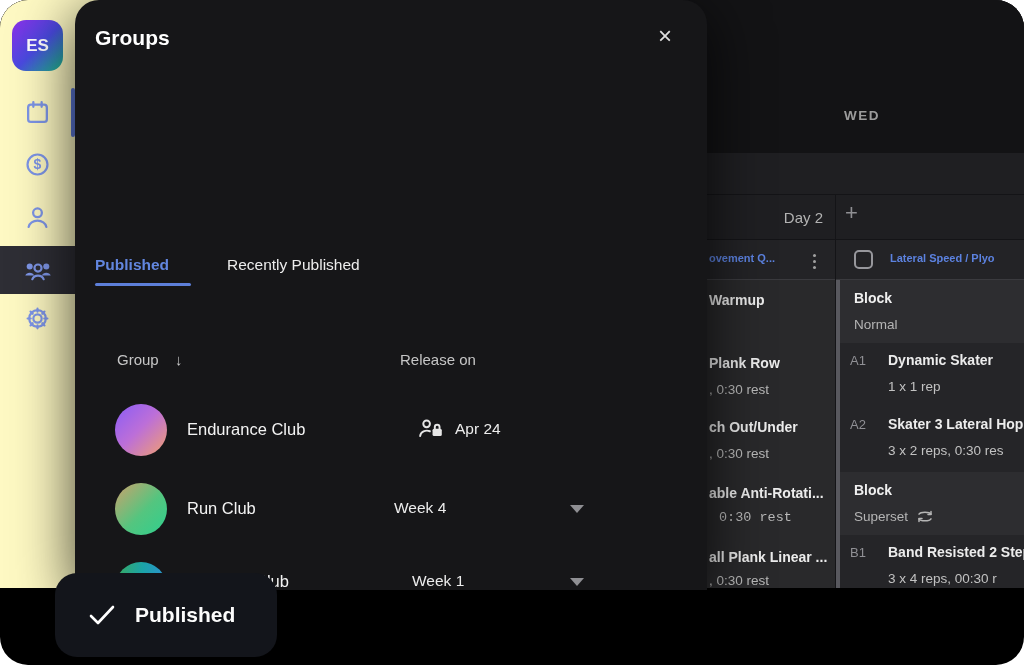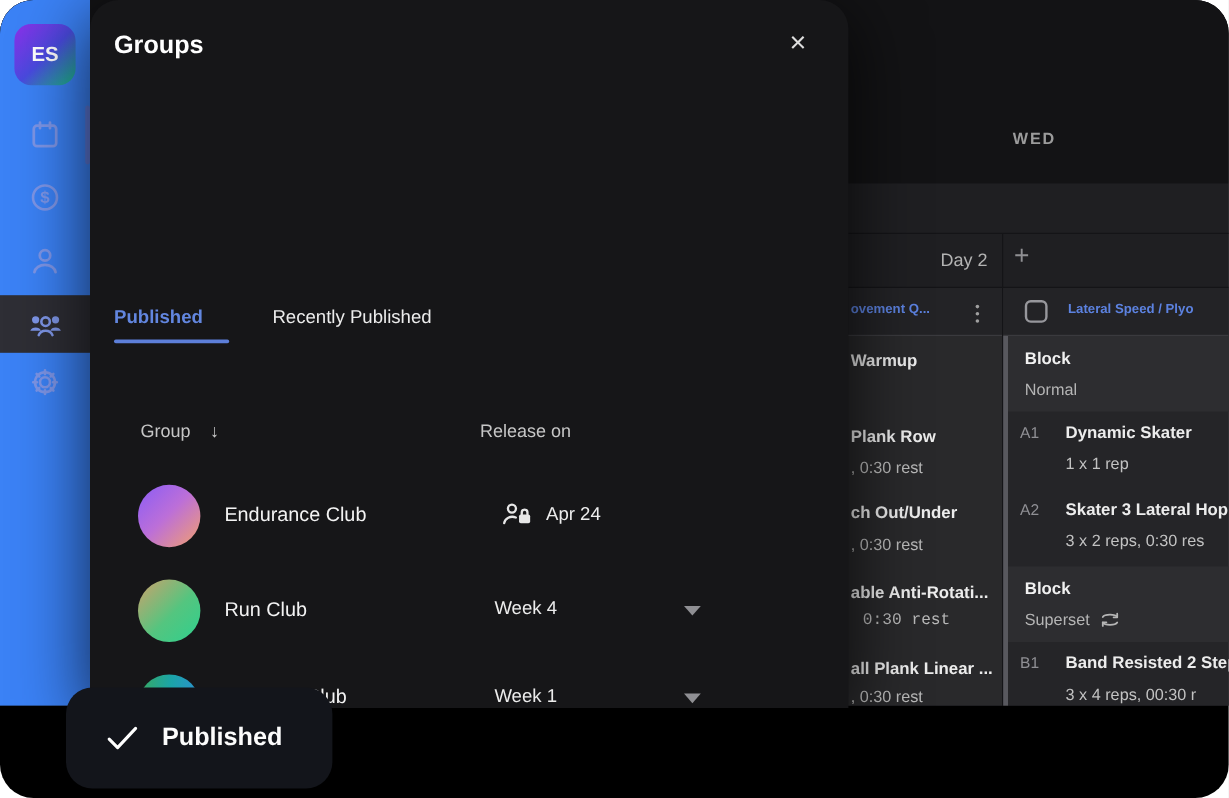--- a/index.html
+++ b/index.html
@@ -30,21 +30,21 @@
   .card-right .card-title{left:54px;}
   .accent{position:absolute;left:0;top:40px;width:4px;height:308px;background:#58585e;}
   .blockbg{position:absolute;left:4px;width:184px;height:63px;background:#2d2d30;}
   .blk-label{position:absolute;left:18px;font-size:14px;font-weight:700;color:#f0f0f0;}
   .blk-type{position:absolute;left:18px;font-size:13.5px;color:#b5b5b5;display:flex;align-items:center;gap:8px;}
   .extag{position:absolute;left:14px;font-size:13px;color:#909095;}
   .card-right .exname{left:52px;}
   .card-right .exdetail{left:52px;color:#c2c2c2;}
 
   
-  .sidebar{position:absolute;left:0;top:0;width:75px;height:588px;background:#3b82f6;z-index:5;}
+  .sidebar{position:absolute;left:0;top:0;width:75px;height:588px;background:#fef9c3;z-index:5;padding-left:48px;}
   .avatar-es{position:absolute;left:12px;top:20px;width:51px;height:51px;border-radius:14px;background:linear-gradient(135deg,#8b30e8 0%,#4a4ae0 52%,#1dbd8d 100%);display:flex;align-items:center;justify-content:center;font-size:17px;font-weight:700;color:#fff;cursor:pointer;}
   .nav{position:absolute;left:0;width:75px;height:48px;display:flex;align-items:center;justify-content:center;cursor:pointer;}
   .nav.active{background:#2e2e35;}
   .side-ind{position:absolute;left:71px;top:88px;width:3.5px;height:49px;border-radius:2px;background:#5d79d8;}
 
   
   .modal{position:absolute;left:75px;top:0;width:632px;height:590px;background:#161618;border-radius:24px 24px 0 0;box-shadow:0 12px 60px rgba(0,0,0,.75);z-index:10;overflow:hidden;}
   .m-title{position:absolute;left:20px;top:26px;font-size:21px;font-weight:700;color:#fff;}
   .m-close{position:absolute;left:583px;top:24px;font-size:24px;font-weight:400;color:#dedede;cursor:pointer;line-height:1;}
   .m-sub{position:absolute;left:20px;top:104px;font-size:14.5px;color:#cdcdcd;}
@@ -201,21 +201,21 @@
         <circle cx="8" cy="5.2" r="3.1"></circle>
         <path d="M2 16.5a6.3 5.4 0 0 1 9-4.4"></path>
         <rect x="13.5" y="9.8" width="8.6" height="6.8" rx="1.4" fill="#e6e6e6" stroke="none"></rect>
         <path d="M15.6 9.8V8.2a2.2 2.2 0 0 1 4.4 0v1.6"></path>
       </svg>
     </span>
     <span class="g-release" style="left:380px;top:420px;">Apr 24</span>
 
     <div class="g-avatar g-av2"></div>
     <span class="g-name" style="top:499px;">Run Club</span>
-    <span class="g-release" style="left:337px;top:499px;">Week 4</span>
+    <span class="g-release" style="left:319px;top:499px;">Week 4</span>
     <span class="tri" style="top:505px;"></span>
 
     <div class="g-avatar g-av3"></div>
     <span class="g-name" style="left:180px;top:572px;">Club</span>
     <span class="g-release" style="left:337px;top:572px;">Week 1</span>
     <span class="tri" style="top:578px;"></span>
   </section>
 
   <div class="toast">
     <svg width="30" height="24" viewBox="0 0 30 24" fill="none">

